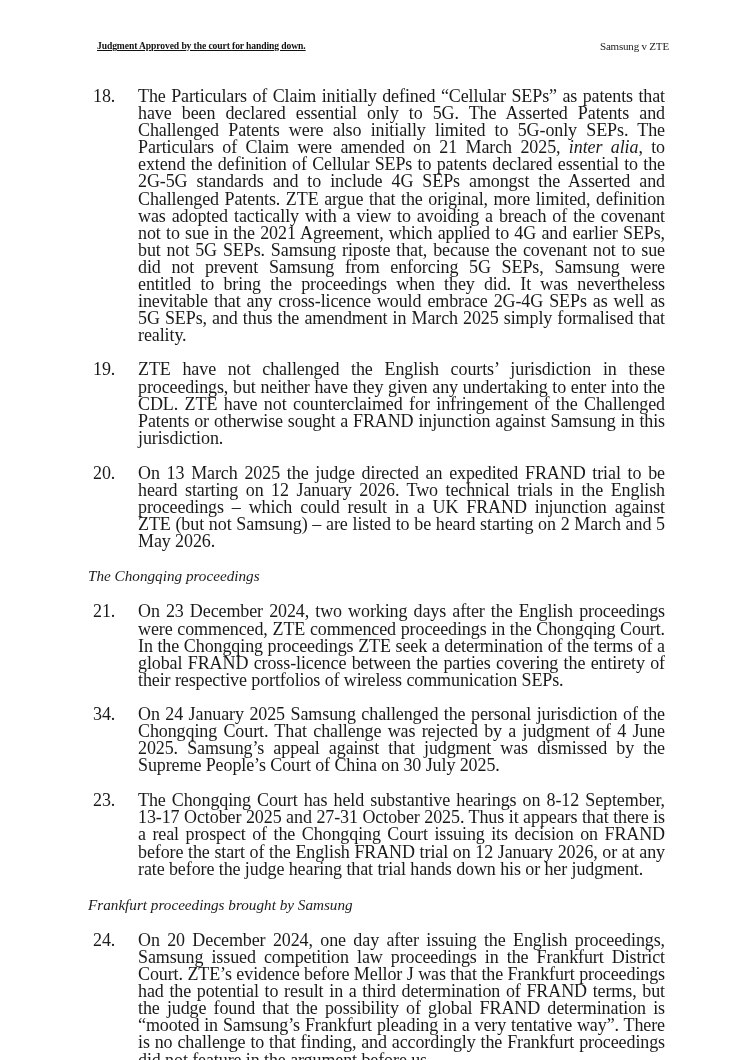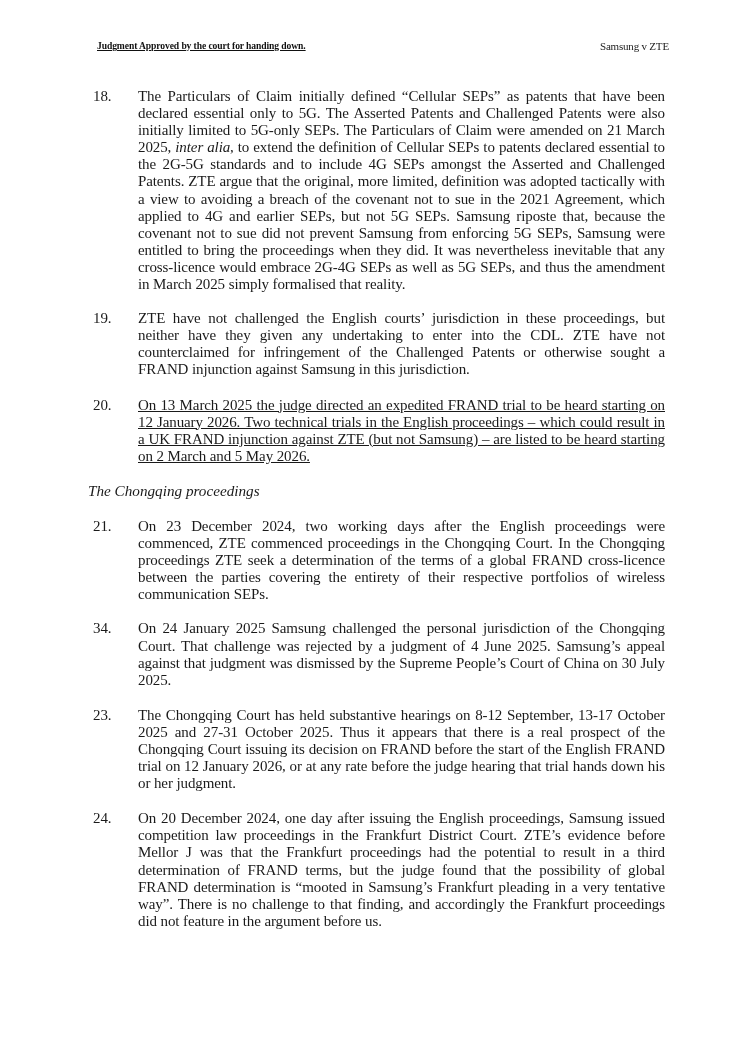--- a/index.html
+++ b/index.html
@@ -3,27 +3,27 @@
 <meta charset="utf-8">
 <style>
   html, body { margin: 0; padding: 0; background: #ffffff; }
   body { width: 750px; height: 1060px; overflow: hidden; position: relative;
          font-family: "Liberation Serif", "DejaVu Serif", serif; color: #1a1a1a; }
   .page { position: absolute; left: 0; top: 0; width: 750px; height: 1060px; background: #fff; }
   .hdr-left { position: absolute; left: 97px; top: 40px; font-size: 9.6px; font-weight: bold;
               text-decoration: underline; letter-spacing: -0.1px; color: #111; }
   .hdr-right { position: absolute; left: 600px; top: 40px; font-size: 11px; color: #222; letter-spacing: -0.2px; }
   .body { position: absolute; left: 93px; top: 88px; width: 572px; }
-  .para { position: relative; padding-left: 45px; font-size: 15px; line-height: 17.1px;
+  .para { position: relative; padding-left: 45px; font-size: 18px; line-height: 17.1px;
           text-align: justify; margin: 0 0 18px 0; letter-spacing: -0.1px; }
   .para .num { position: absolute; left: 0; top: 0; }
   .heading { font-style: italic; font-size: 15.2px; line-height: 17.1px; margin: 0 0 18px -5px; }
   #p18 { margin-bottom: 17px; }
   #p19 { margin-bottom: 18px; font-family: Liberation Serif, serif; }
-  #p20 { margin-bottom: 17px; text-decoration: underline; }
+  #p20 { margin-bottom: 17px; }
   #h-chongqing { margin-bottom: 19px; }
   #p21 { margin-bottom: 17px; }
   #p22 { margin-bottom: 18px; }
   #p23 { margin-bottom: 18px; font-family: Liberation Serif, serif; }
   #h-frankfurt { margin-bottom: 19px; }
 </style>
 </head>
 <body>
 
 <div class="page">
@@ -57,20 +57,21 @@
     <div class="para" id="p22">
       <span class="num">34.</span>
       <span>On 24 January 2025 Samsung challenged the personal jurisdiction of the Chongqing Court. That challenge was rejected by a judgment of 4 June 2025. Samsung’s appeal against that judgment was dismissed by the Supreme People’s Court of China on 30 July 2025.</span>
     </div>
 
     <div class="para" id="p23">
       <span class="num">23.</span>
       <span>The Chongqing Court has held substantive hearings on 8-12 September, 13-17 October 2025 and 27-31 October 2025. Thus it appears that there is a real prospect of the Chongqing Court issuing its decision on FRAND before the start of the English FRAND trial on 12 January 2026, or at any rate before the judge hearing that trial hands down his or her judgment.</span>
     </div>
 
+    <div class="heading" id="h-frankfurt">Frankfurt proceedings brought by Samsung</div>
 
     <div class="para" id="p24">
       <span class="num">24.</span>
       <span>On 20 December 2024, one day after issuing the English proceedings, Samsung issued competition law proceedings in the Frankfurt District Court. ZTE’s evidence before Mellor J was that the Frankfurt proceedings had the potential to result in a third determination of FRAND terms, but the judge found that the possibility of global FRAND determination is “mooted in Samsung’s Frankfurt pleading in a very tentative way”. There is no challenge to that finding, and accordingly the Frankfurt proceedings did not feature in the argument before us.</span>
     </div>
 
   </div>
 </div>
 
 </body></html>

